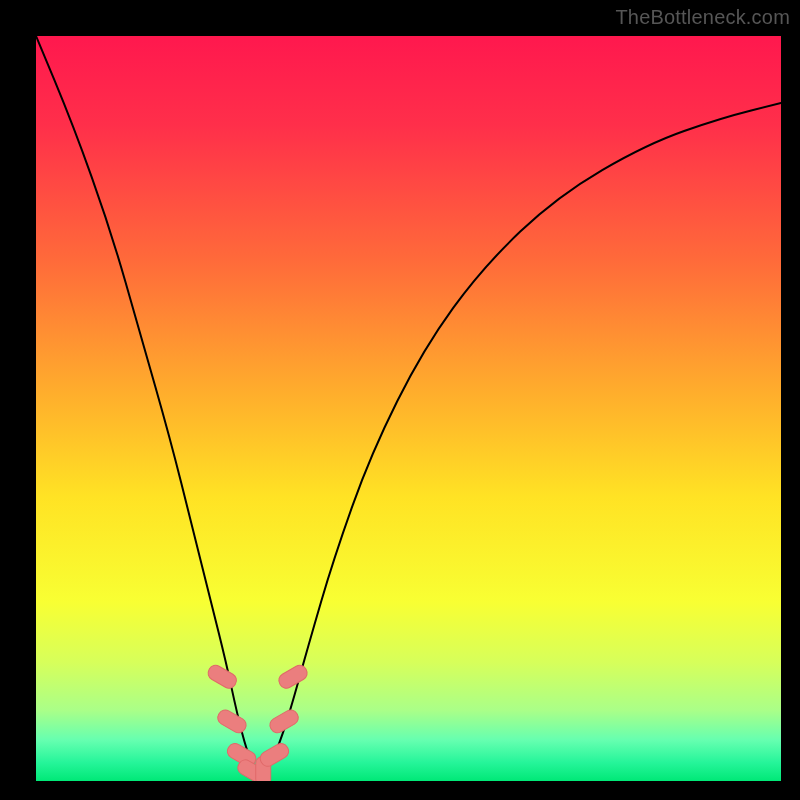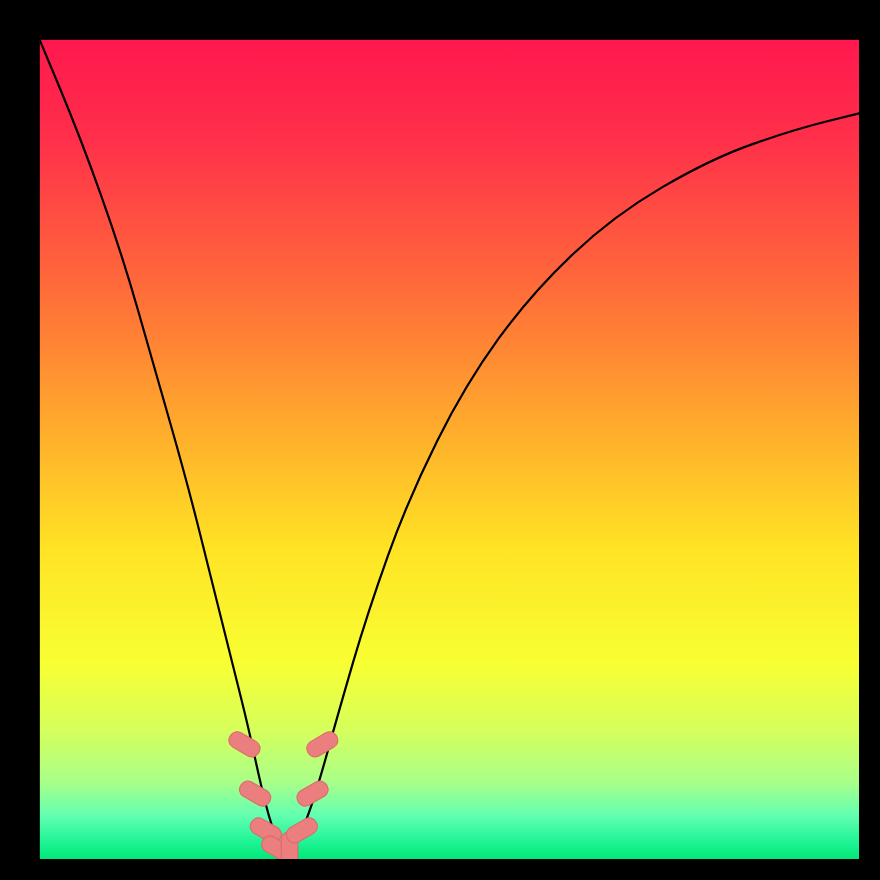--- a/index.html
+++ b/index.html
@@ -66,14 +66,15 @@
           <rect x="198.12" y="703.92" width="15" height="30" rx="7" ry="7" fill="#eb7e7e" stroke="#e06969" stroke-width="1" transform="rotate(-60 205.62 718.92)"></rect>
           <rect x="208.55" y="720.32" width="15" height="30" rx="7" ry="7" fill="#eb7e7e" stroke="#e06969" stroke-width="1" transform="rotate(-60 216.05 735.32)"></rect>
           <rect x="219.72" y="720.32" width="15" height="30" rx="7" ry="7" fill="#eb7e7e" stroke="#e06969" stroke-width="1" transform="rotate(0 227.22 735.32)"></rect>
           <rect x="230.90" y="703.92" width="15" height="30" rx="7" ry="7" fill="#eb7e7e" stroke="#e06969" stroke-width="1" transform="rotate(60 238.40 718.92)"></rect>
           <rect x="240.58" y="670.40" width="15" height="30" rx="7" ry="7" fill="#eb7e7e" stroke="#e06969" stroke-width="1" transform="rotate(60 248.08 685.40)"></rect>
           <rect x="249.52" y="625.70" width="15" height="30" rx="7" ry="7" fill="#eb7e7e" stroke="#e06969" stroke-width="1" transform="rotate(60 257.02 640.70)"></rect>
         </g>
     </svg>
   </div>
 
+  <div class="attribution">TheBottleneck.com</div>
 
 </div>
 
 </body></html>

